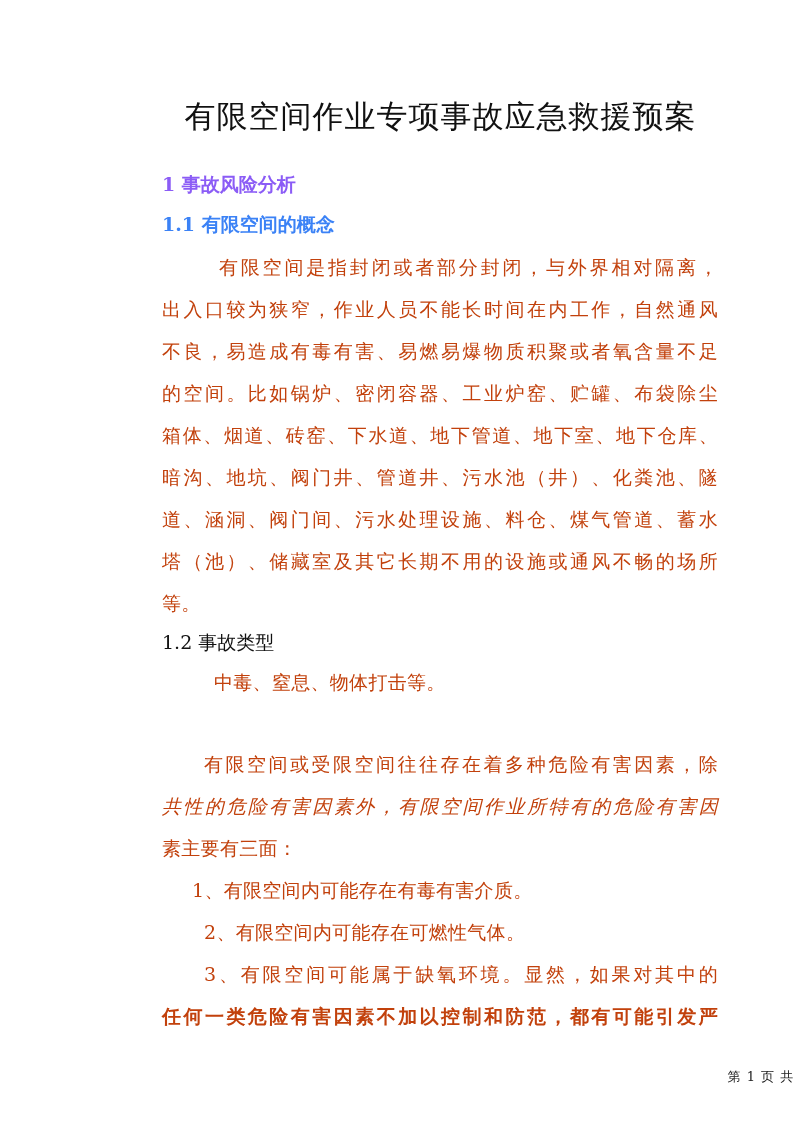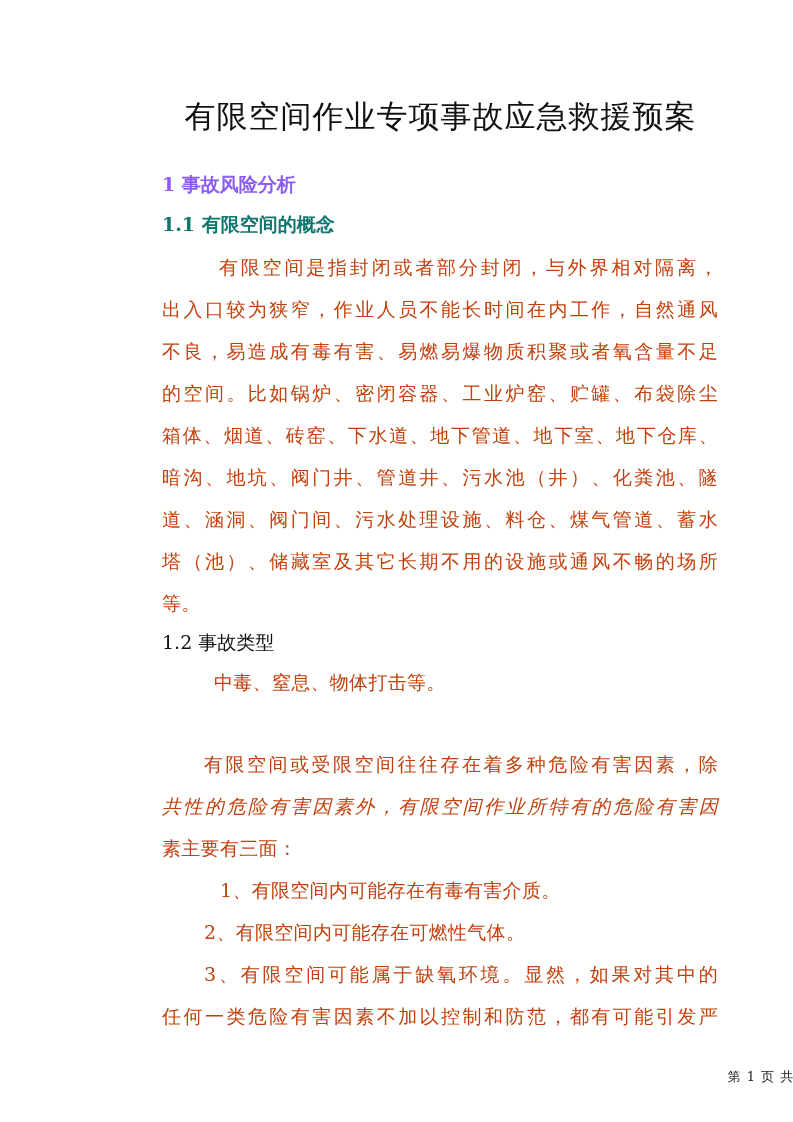--- a/index.html
+++ b/index.html
@@ -2,21 +2,21 @@
 <html><head>
   <meta charset="utf-8">
   <style>
     html, body { margin: 0; padding: 0; background: #ffffff; }
     body { width: 793px; height: 1122px; position: relative; overflow: hidden;
            font-family: "DejaVu Serif", "Liberation Serif", serif; color: #111; }
     .page { position: absolute; left: 0; top: 0; width: 793px; height: 1122px; background: #fff; margin-left: 44px; }
     .title { position: absolute; left: 0; width: 793px; top: 96px; text-align: center;
              font-size: 31px; font-weight: normal; letter-spacing: 1px; color: #111; }
     .h1 { position: absolute; left: 118px; font-size: 19px; font-weight: bold; color: #8b5cf6; }
-    .h2b { position: absolute; left: 118px; font-size: 19px; font-weight: bold; color: #0f766e; }
+    .h2b { position: absolute; left: 118px; font-size: 19px; font-weight: bold; color: #3b82f6; }
     .h2 { position: absolute; left: 118px; font-size: 19px; font-weight: normal; color: #111; }
     .line { position: absolute; left: 118px; width: 556px; font-size: 19px; line-height: 24px;
             white-space: nowrap; text-align: justify; text-align-last: justify; color: #c2410c;
             letter-spacing: 0.3px; }
     .line.last { text-align-last: left; }
     .footer { position: absolute; left: 0; width: 793px; top: 1068px; text-align: right;
               font-size: 13px; color: #222; letter-spacing: 1px; }
   </style>
 </head>
 <body>
@@ -46,20 +46,20 @@
   <div class="line last" style="top:670px; left:170px; width:504px;">中毒、窒息、物体打击等。</div>
 
 
   <div>
     <div class="line" style="top:752px; left:160px; width:514px;">有限空间或受限空间往往存在着多种危险有害因素，除</div>
     <div class="line" style="top:794px;font-style:italic;">共性的危险有害因素外，有限空间作业所特有的危险有害因</div>
     <div class="line last" style="top:836px;">素主要有三面：</div>
   </div>
 
   <div>
-    <div class="line last" style="top:878px; left:176px; width:514px;">1、有限空间内可能存在有毒有害介质。</div>
+    <div class="line last" style="top:878px; left:148px; width:514px;">1、有限空间内可能存在有毒有害介质。</div>
     <div class="line last" style="top:920px; left:160px; width:514px;">2、有限空间内可能存在可燃性气体。</div>
     <div class="line" style="top:962px; left:160px; width:514px;">3、有限空间可能属于缺氧环境。显然，如果对其中的</div>
-    <div class="line" style="top:1004px;">任何一类危险有害因素不加以控制和防范，都有可能引发严</div>
+    <div class="line" style="top:1004px;font-weight:bold;">任何一类危险有害因素不加以控制和防范，都有可能引发严</div>
   </div>
 
   <div class="footer">第 1 页 共 25 页</div>
 </div>
 
 </body></html>

